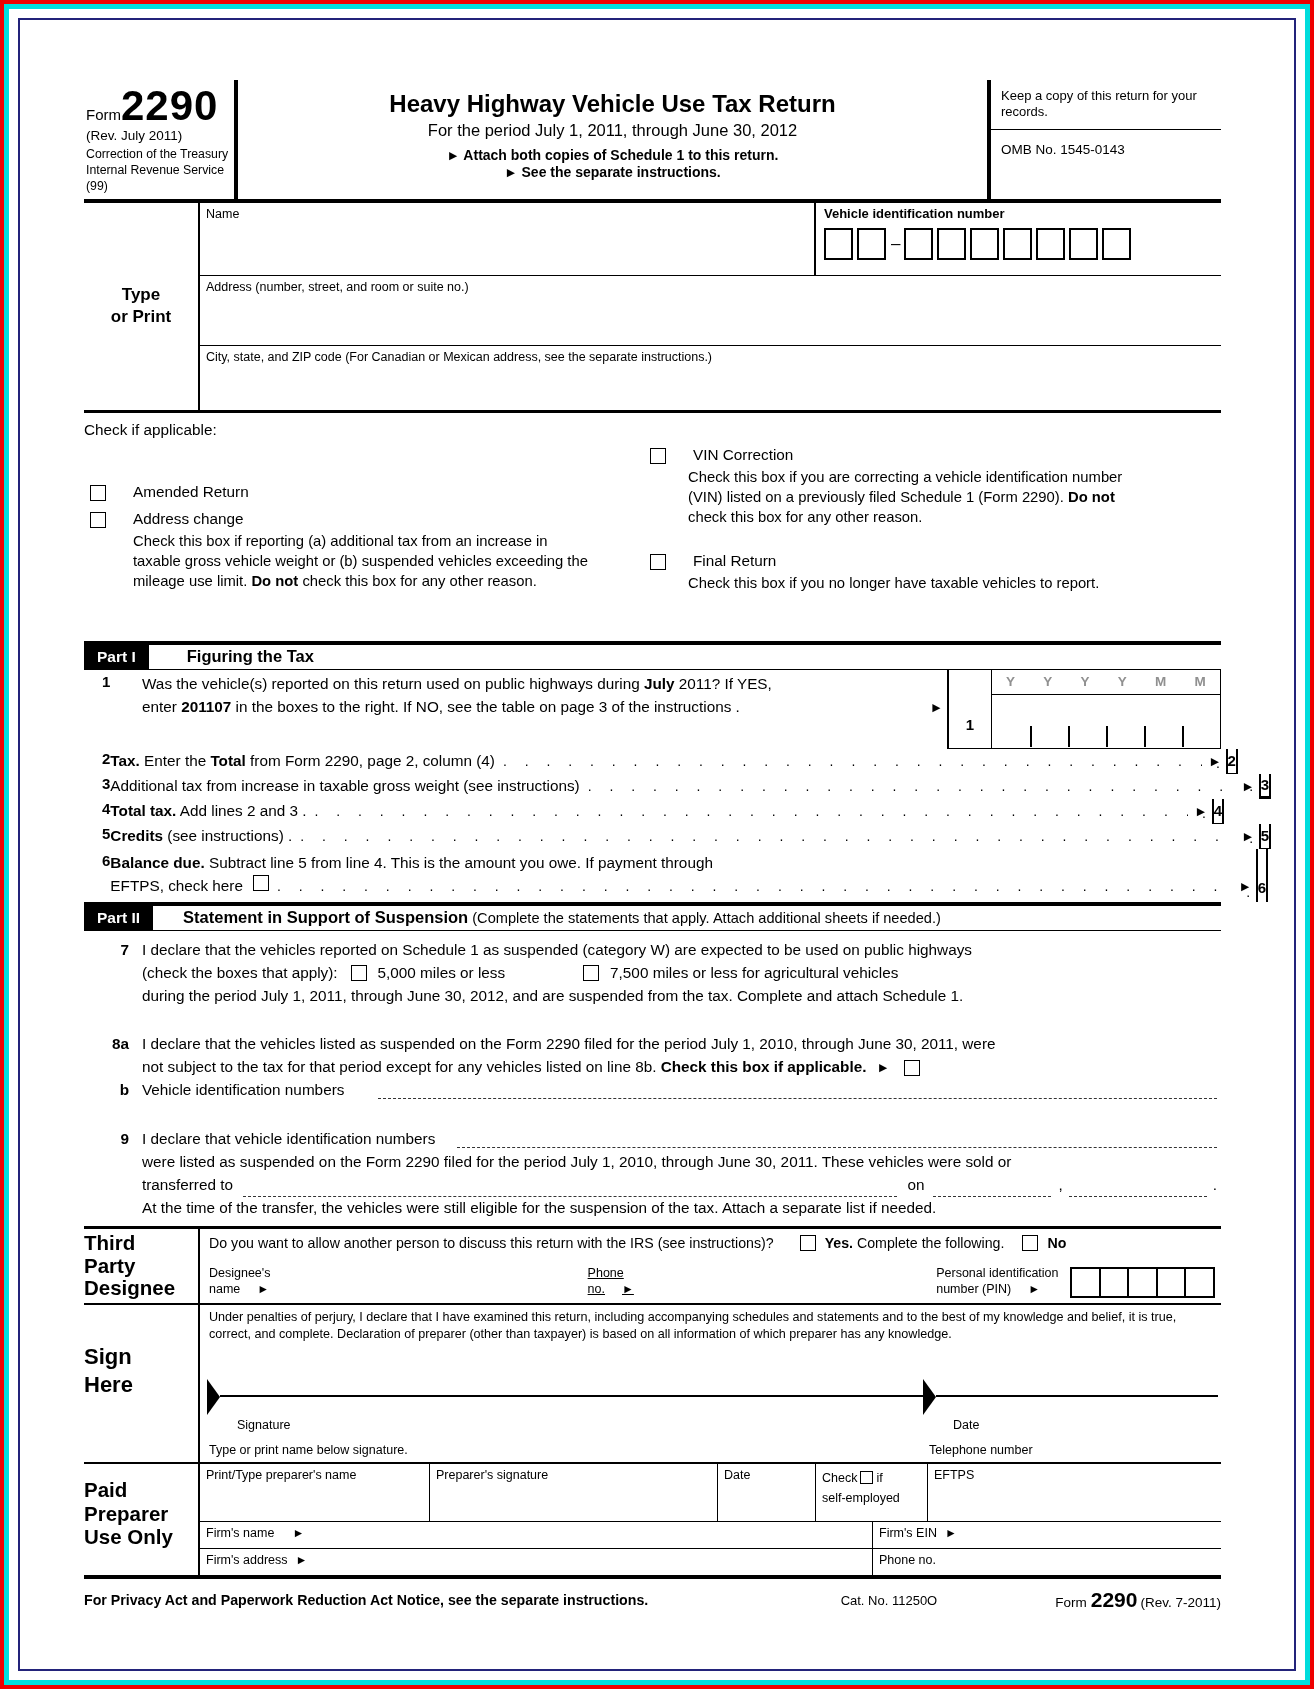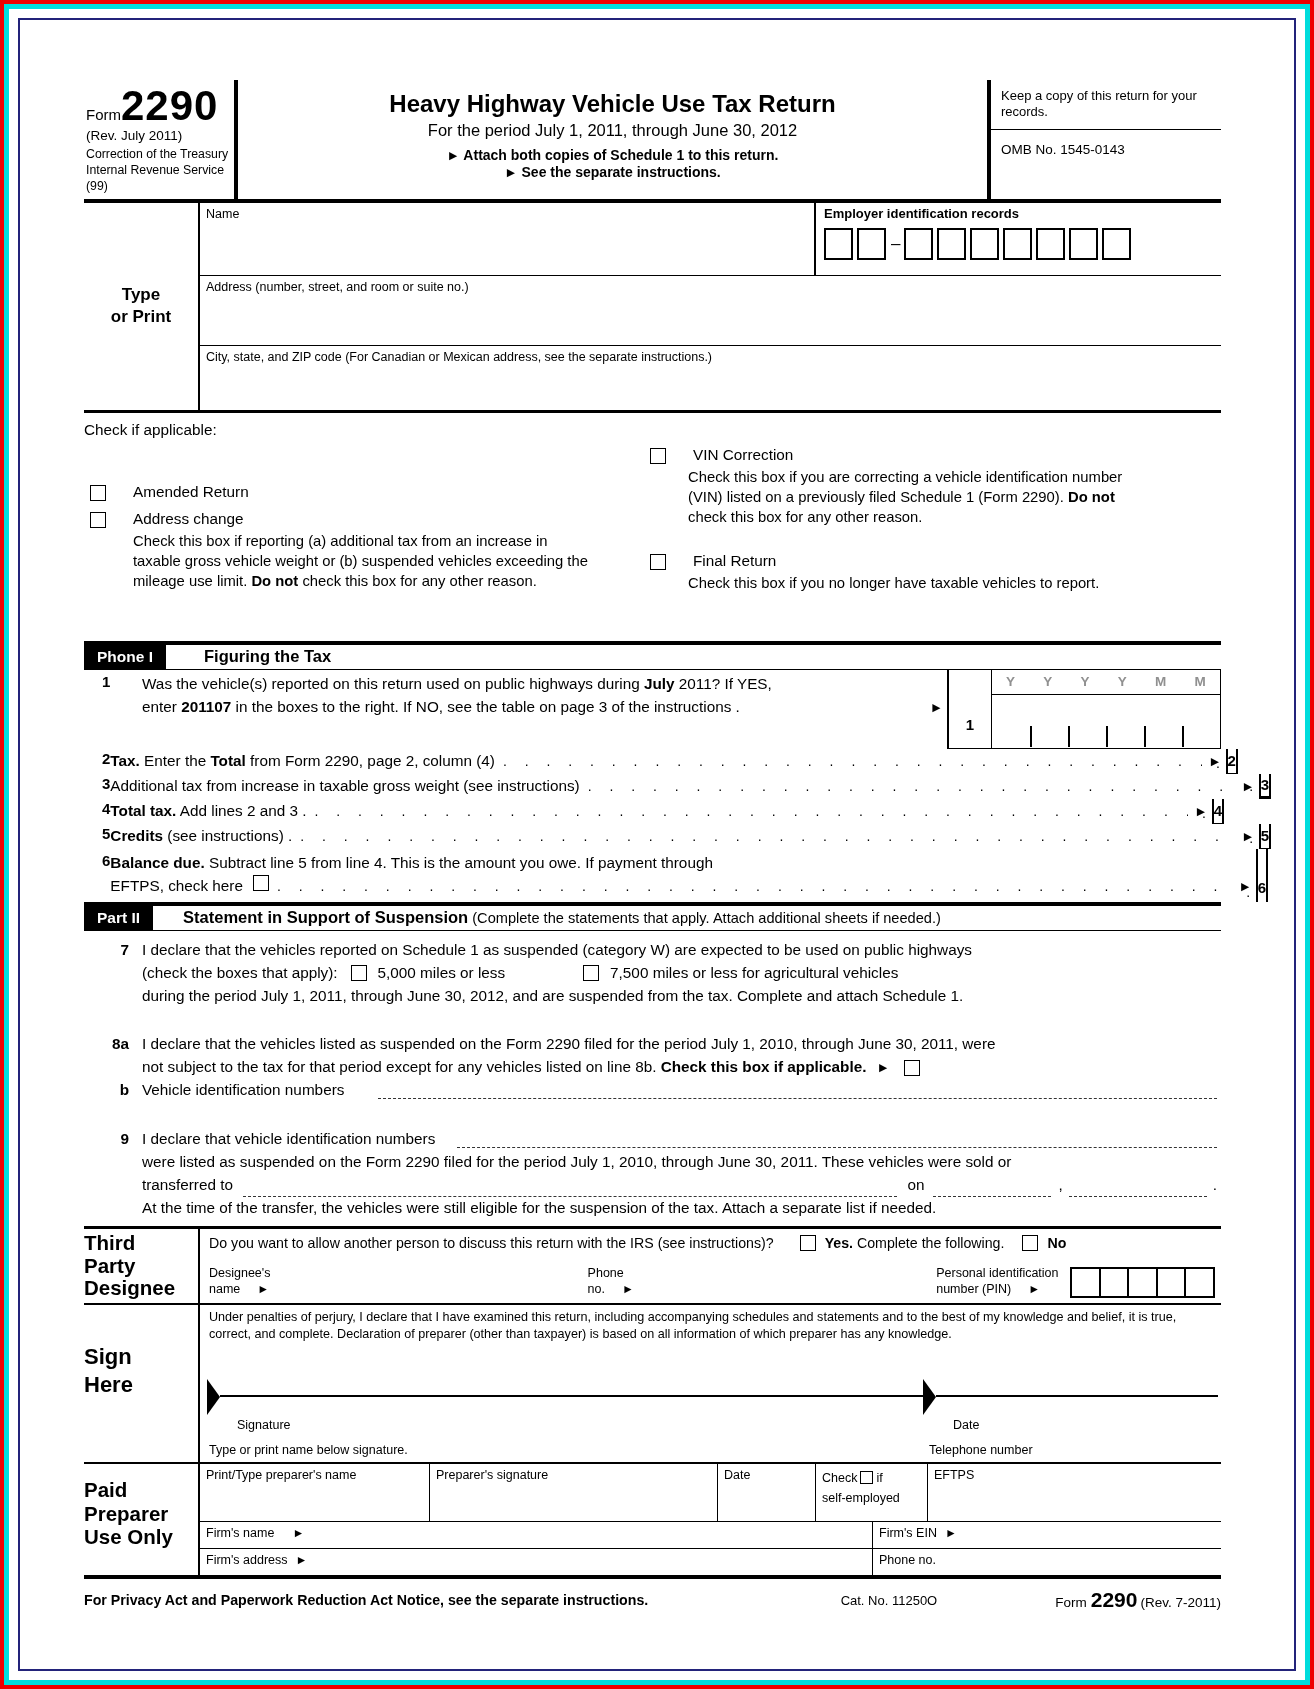--- a/index.html
+++ b/index.html
@@ -112,21 +112,21 @@
   .blk-main { flex: 1; border-left: 2px solid #000; }
   .tpd { border-top: 3px solid #000; border-bottom: 2.5px solid #000; }
   .tpd-q { display: flex; align-items: center; font-size: 14.2px; padding: 6px 8px 2px 9px; }
   .tpd-q .inline-cb { margin: 0 9px 0 26px; }
   .tpd-fields { display: flex; align-items: flex-end; padding: 4px 6px 5px 9px; height: 50px; }
   .fgroup { font-size: 12.5px; line-height: 1.3; flex: none; }
   .fgl { display: flex; align-items: baseline; }
   .fgl .aro { margin-left: 17px; font-size: 12px; }
   .fgap { flex: 1; }
   .g-designee { width: 150px; }
-  .g-phone { width: 120px; }
+  .g-phone { width: 120px; text-decoration: underline; }
   .pinboxes { display: flex; margin-left: 14px; }
   .pinbx { width: 31px; height: 31px; border: 2.5px solid #000; margin-left: -2.5px; background: #fff; }
 
   .sign { border-bottom: 2.5px solid #000; }
   .perjury { font-size: 12.6px; padding: 4px 2px 0 9px; line-height: 1.35; }
   .sigrow { display: flex; margin-top: 36px; }
   .sigl { flex: 1; padding-left: 7px; }
   .sigr { width: 298px; padding-right: 3px; }
   .sigline { display: flex; align-items: center; }
   .tri { width: 0; height: 0; border-left: 13px solid #000; border-top: 18px solid transparent;
@@ -204,21 +204,21 @@
         <div>Type</div>
         <div>or Print</div>
       </div>
     </div>
     <div class="tp-main">
       <div class="tp-r1">
         <div class="name-cell">
           <span>Name</span>
         </div>
         <div class="ein-cell">
-          <div class="ein-label">Employer identification records</div>
+          <div class="ein-label">Vehicle identification number</div>
           <div class="ein-boxes">
             <span class="bx"></span>
             <span class="bx"></span>
             <span class="ein-dash">–</span>
             <span class="bx"></span>
             <span class="bx"></span>
             <span class="bx"></span>
             <span class="bx"></span>
             <span class="bx"></span>
             <span class="bx"></span>
@@ -260,21 +260,21 @@
       </div>
       <div class="ca-item ca-gap-md">
         <span class="cb"></span>
         <span class="lbl">Final Return</span>
       </div>
       <div class="ca-desc">Check this box if you no longer have taxable vehicles to report.</div>
     </div>
   </div>
 
   <div class="pbar">
-    <div class="plabel">Phone I</div>
+    <div class="plabel">Part I</div>
     <div class="ptitle">Figuring the Tax</div>
   </div>
 
   <div class="p1">
 
     <div class="p1row row-tall rb">
       <div class="p1n">1</div>
       <div class="p1t">
         <div>
           <span>Was the vehicle(s) reported on this return used on public highways during </span><b>July</b><span> 2011? If YES,</span>

